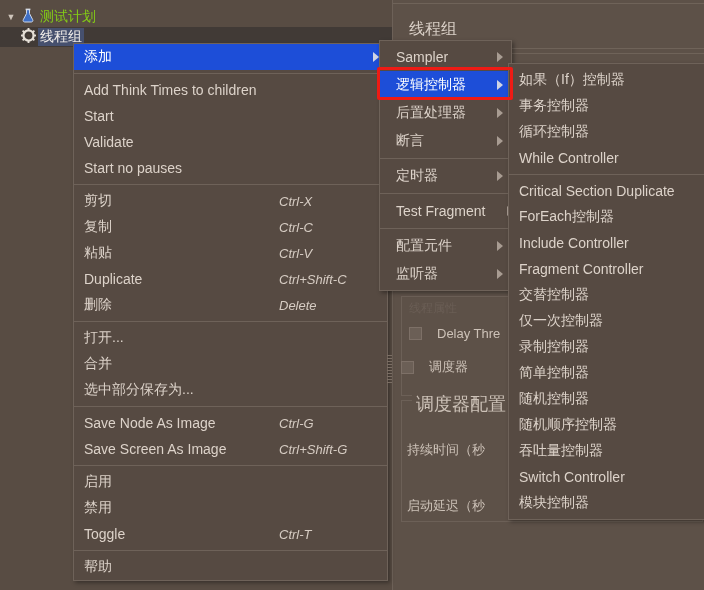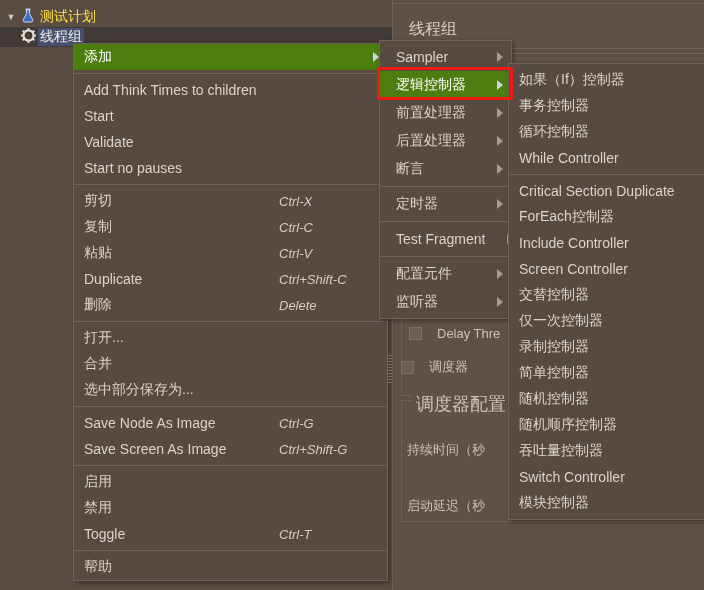--- a/index.html
+++ b/index.html
@@ -43,21 +43,21 @@
   }
   #tree-row-testplan { top: 7px; left: 4px; }
   #tree-row-threadgroup { top: 27px; left: 0; width: 392px; }
   .tree-toggle {
     width: 14px; text-align: center;
     font-size: 9px; color: #cfc5bb; line-height: 1;
   }
   .tree-icon { width: 20px; text-align: center; }
   .tree-label {
     font-size: 14px;
-    color: #fde047;
+    color: #84cc16;
     padding: 0 2px;
   }
   .tree-label.selected {
     background: #46506e;
     color: #f0ece8;
   }
   #tree-row-threadgroup .indent { width: 18px; }
   #tree-row-threadgroup.sel-band {
     background: #413a36;
   }
@@ -157,21 +157,21 @@
   }
   .menu-item .mi-spacer { flex: 1 1 auto; min-width: 14px; }
   .menu-item .mi-arrow {
     width: 0; height: 0;
     border-left: 6px solid #a89c92;
     border-top: 5px solid transparent;
     border-bottom: 5px solid transparent;
     margin-left: 8px;
   }
   .menu-item.selected {
-    background: #4d7c0f;
+    background: #1d4ed8;
   }
   .menu-item.selected .mi-label,
   .menu-item.selected .mi-accel { color: #ffffff; }
   .menu-item.selected .mi-arrow { border-left-color: #cfd4e4; }
   .menu-sep {
     height: 1px;
     margin: 3px 0;
     background: #6e6259;
   }
 
@@ -392,25 +392,20 @@
         <span class="mi-label">Sampler</span>
         <span class="mi-spacer"></span>
         <span class="mi-arrow"></span>
       </div>
       <div class="menu-item selected">
         <span class="mi-label">逻辑控制器</span>
         <span class="mi-spacer"></span>
         <span class="mi-arrow"></span>
       </div>
       <div class="menu-item">
-        <span class="mi-label">前置处理器</span>
-        <span class="mi-spacer"></span>
-        <span class="mi-arrow"></span>
-      </div>
-      <div class="menu-item">
         <span class="mi-label">后置处理器</span>
         <span class="mi-spacer"></span>
         <span class="mi-arrow"></span>
       </div>
       <div class="menu-item">
         <span class="mi-label">断言</span>
         <span class="mi-spacer"></span>
         <span class="mi-arrow"></span>
       </div>
       <div class="menu-sep"></div>
@@ -464,21 +459,21 @@
       </div>
       <div class="menu-item">
         <span class="mi-label">ForEach控制器</span>
         <span class="mi-spacer"></span>
       </div>
       <div class="menu-item">
         <span class="mi-label">Include Controller</span>
         <span class="mi-spacer"></span>
       </div>
       <div class="menu-item">
-        <span class="mi-label">Screen Controller</span>
+        <span class="mi-label">Fragment Controller</span>
         <span class="mi-spacer"></span>
       </div>
       <div class="menu-item">
         <span class="mi-label">交替控制器</span>
         <span class="mi-spacer"></span>
       </div>
       <div class="menu-item">
         <span class="mi-label">仅一次控制器</span>
         <span class="mi-spacer"></span>
       </div>

